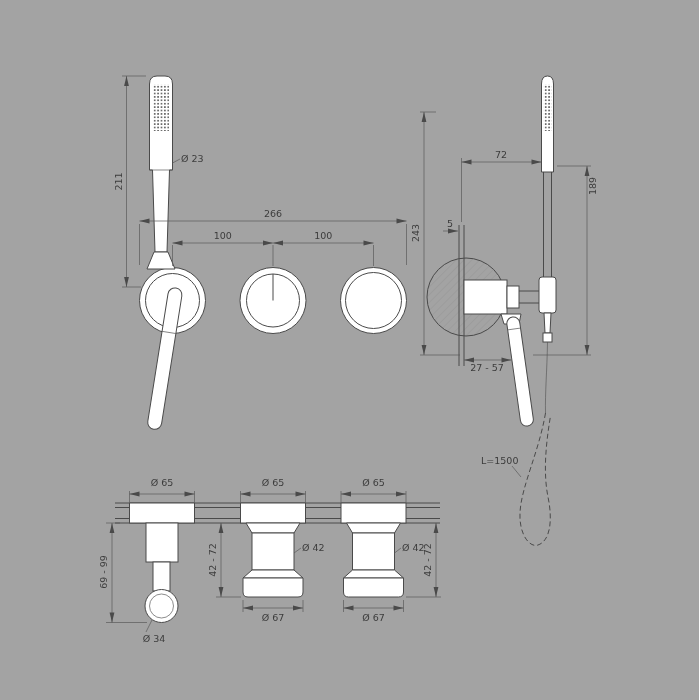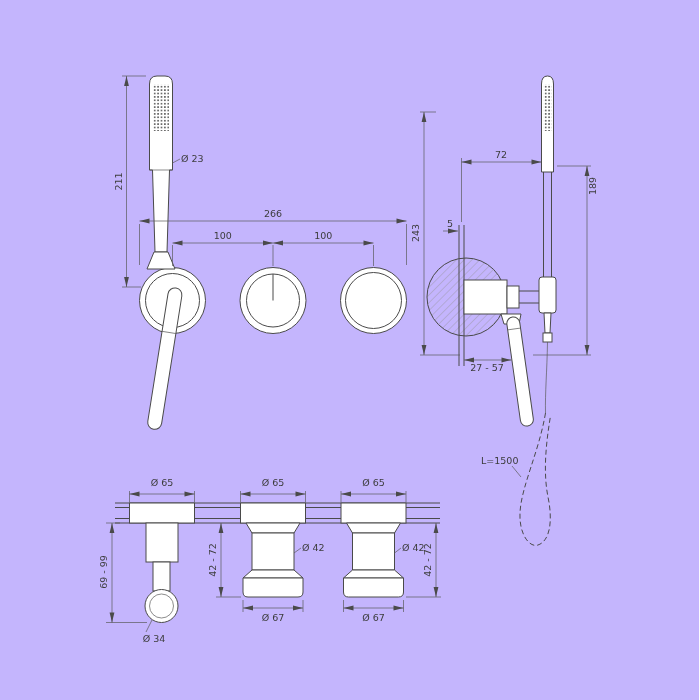--- a/index.html
+++ b/index.html
@@ -1,16 +1,16 @@
 <!DOCTYPE html>
 <html><head>
 <meta charset="utf-8">
 <style>
   html,body{margin:0;padding:0;background:#fff;}
-  .sheet{width:699px;height:700px;background:#c4b5fd;position:relative;overflow:hidden;}
+  .sheet{width:699px;height:700px;background:#a3a3a3;position:relative;overflow:hidden;}
   svg{display:block;}
   .ln{fill:none;stroke:#4a4a4a;stroke-width:1;}
   .wf{fill:#ffffff;stroke:#4a4a4a;stroke-width:1;}
   .th{fill:none;stroke:#5a5a5a;stroke-width:0.7;}
   .dln{fill:none;stroke:#5a5a5a;stroke-width:0.7;}
   .dsh{fill:none;stroke:#4a4a4a;stroke-width:1;stroke-dasharray:5 3;}
   text{font-family:"DejaVu Sans","Liberation Sans",sans-serif;font-size:9.5px;fill:#3c3c3c;}
 </style>
 </head>
 <body>

